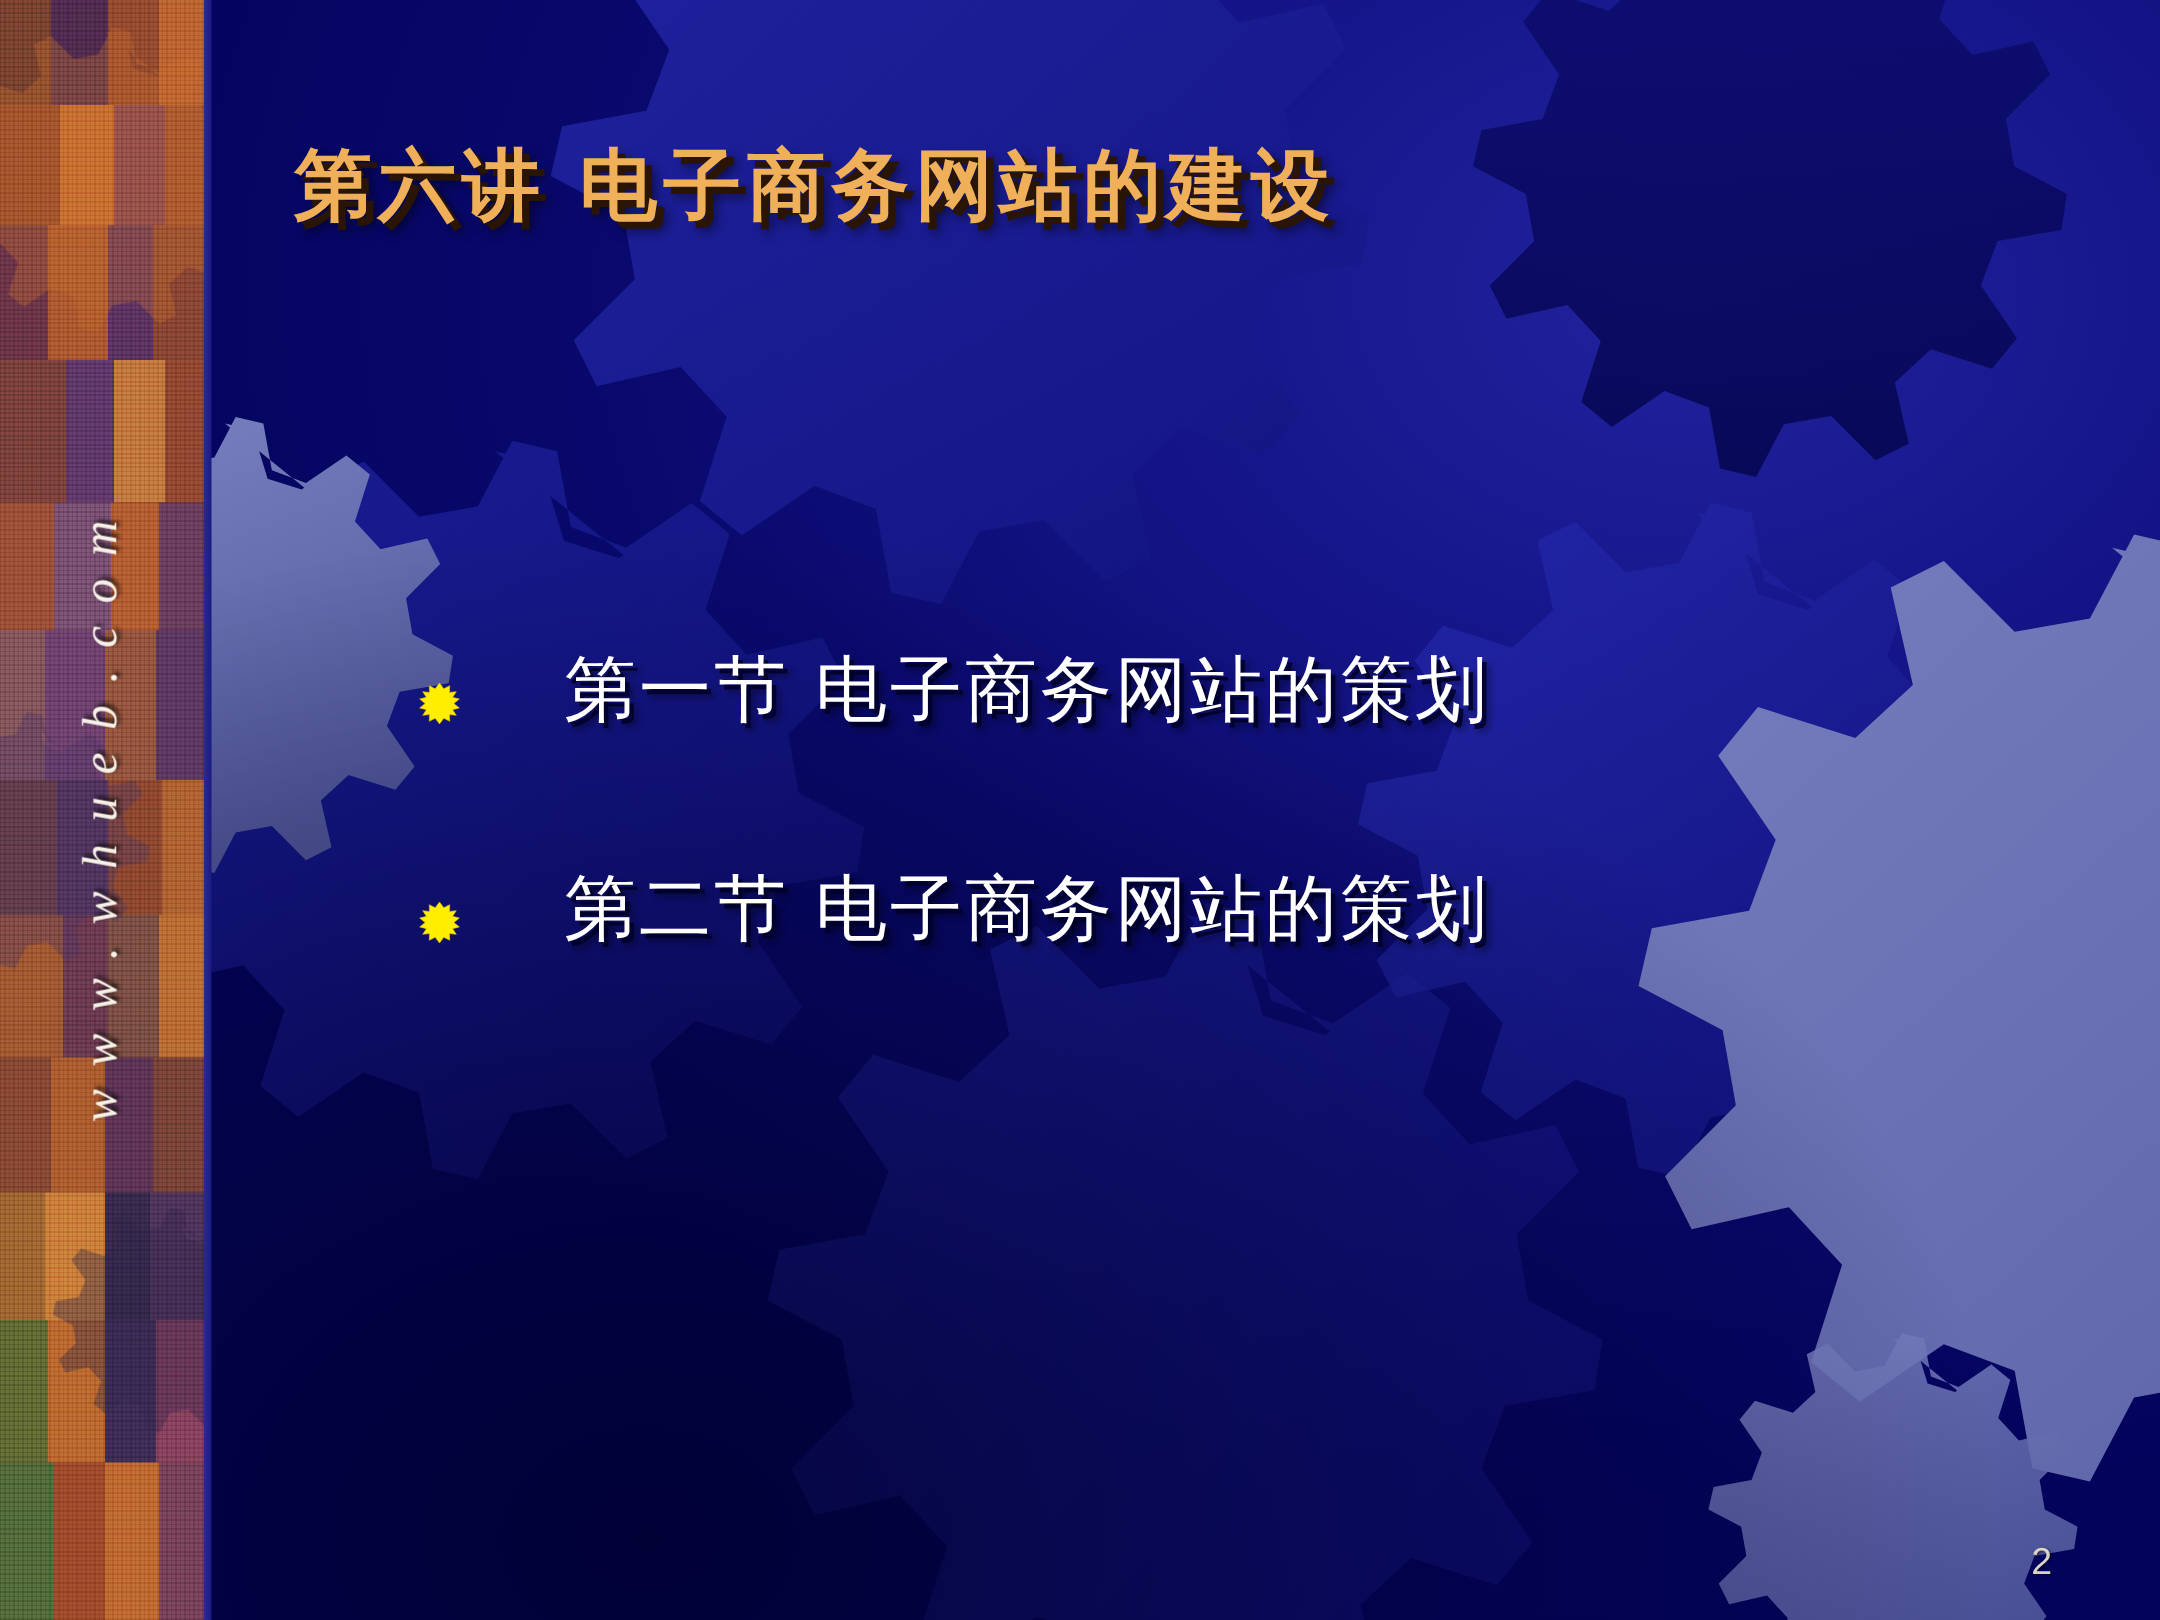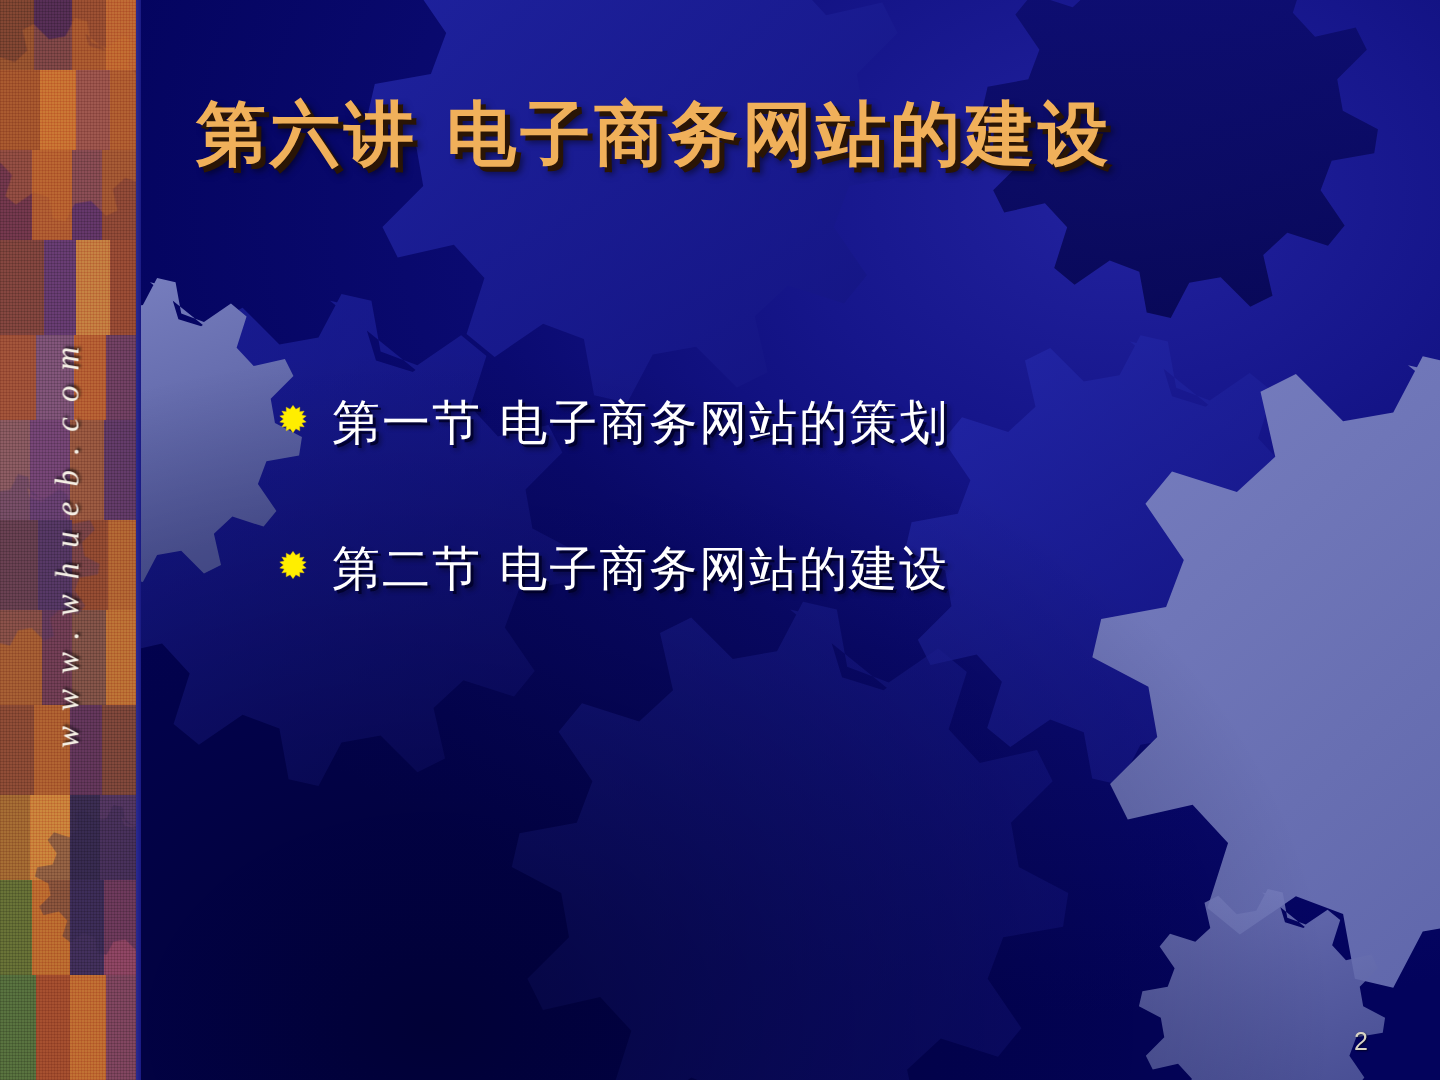--- a/index.html
+++ b/index.html
@@ -63,39 +63,40 @@
     pointer-events:none;
   }
 
   
   .title{
     position:absolute;
     left:196px;top:96px;
     width:1180px;
     font-family:"DejaVu Serif","Liberation Serif",serif;
     font-weight:bold;
-    font-size:70px;
+    font-size:52px;
     line-height:1.08;
     letter-spacing:4px;
     color:#f0b05a;
     text-shadow:5px 5px 0 #2a1505, 7px 7px 7px rgba(0,0,0,.55);
     white-space:nowrap;
   }
 
   
   .body{
     position:absolute;
     left:278px;top:398px;
     width:1090px;
   }
   .bullet{
     display:flex;
-    align-items:flex-start;
+    align-items:flex-end;
     height:86px;
     margin-bottom:60px;
+    gap:44px;
   }
   .bullet:last-child{margin-bottom:0;}
   .star{
     flex:0 0 auto;
     width:30px;height:30px;
     margin-right:24px;
     margin-top:6px;
   }
   .btxt{
     font-family:"DejaVu Serif","Liberation Serif",serif;
@@ -280,21 +281,21 @@
       <svg class="star" viewBox="-110 -110 220 220">
         <path fill="#ffee00" stroke="#e8c400" stroke-width="3" d="M0,-100 L21,-72 L50,-87 L49,-54 L82,-58 L64,-30 L97,-22 L70,0 L97,22 L64,30 L82,58 L49,54 L50,87 L21,72 L0,100 L-21,72 L-50,87 L-49,54 L-82,58 L-64,30 L-97,22 L-70,0 L-97,-22 L-64,-30 L-82,-58 L-49,-54 L-50,-87 L-21,-72 Z"></path>
       </svg>
       <span class="btxt">第一节 电子商务网站的策划</span>
     </div>
 
     <div class="bullet">
       <svg class="star" viewBox="-110 -110 220 220">
         <path fill="#ffee00" stroke="#e8c400" stroke-width="3" d="M0,-100 L21,-72 L50,-87 L49,-54 L82,-58 L64,-30 L97,-22 L70,0 L97,22 L64,30 L82,58 L49,54 L50,87 L21,72 L0,100 L-21,72 L-50,87 L-49,54 L-82,58 L-64,30 L-97,22 L-70,0 L-97,-22 L-64,-30 L-82,-58 L-49,-54 L-50,-87 L-21,-72 Z"></path>
       </svg>
-      <span class="btxt">第二节 电子商务网站的建设</span>
+      <span class="btxt">第二节 电子商务网站的策划</span>
     </div>
 
 
   </div>
 
   <div class="pageno">2</div>
 
 </div>
 
 </body></html>

